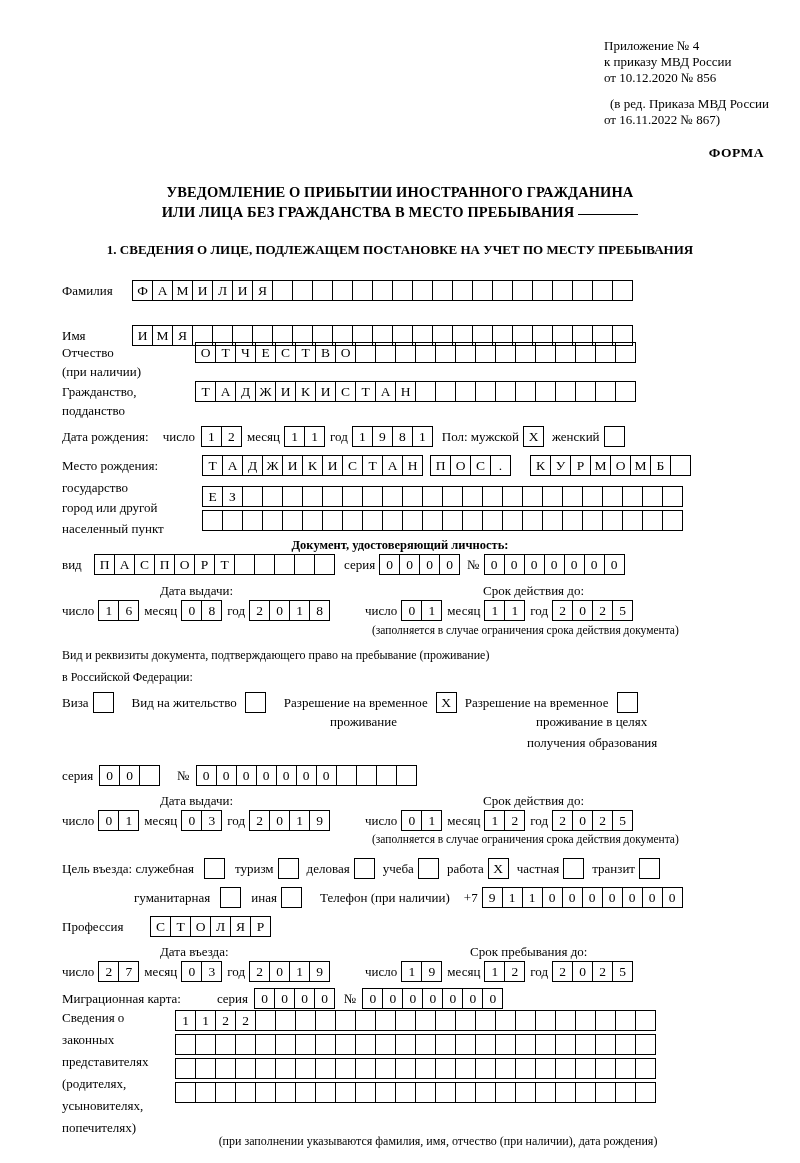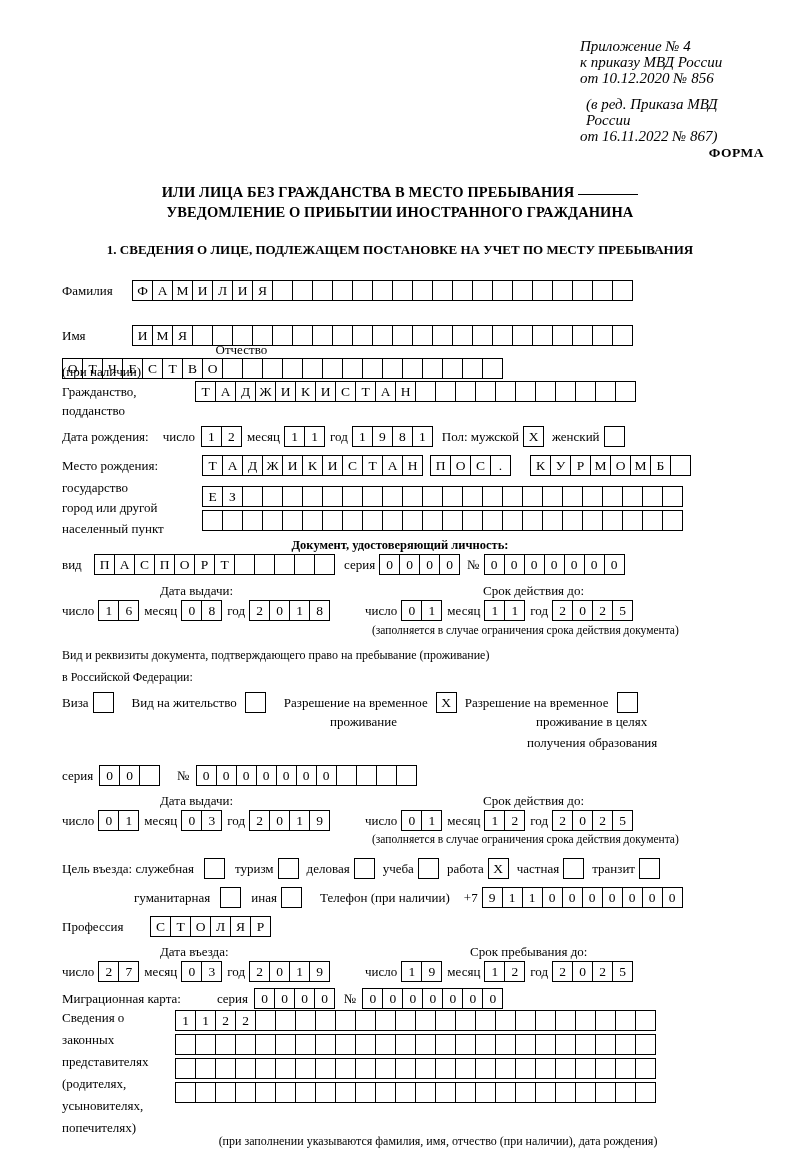--- a/index.html
+++ b/index.html
@@ -18,26 +18,25 @@
   .page {
     position: relative;
     width: 800px;
     height: 1163px;
     padding: 0;
     box-sizing: border-box;
   }
   
   .header-block {
     position: absolute;
-    left: 580px;
+    left: 604px;
     top: 38px;
     width: 180px;
-    font-size: 15px;
+    font-size: 13px;
     line-height: 16px;
-    font-style: italic;
   }
   .header-block .grp2 { margin-top: 10px; margin-left: 6px; }
   .forma {
     position: absolute;
     right: 36px;
     top: 145px;
     font-weight: bold;
     font-size: 13.5px;
     letter-spacing: 0.5px;
   }
@@ -128,24 +127,24 @@
     <div>Приложение № 4</div>
     <div>к приказу МВД России</div>
     <div>от 10.12.2020 № 856</div>
     <div class="grp2">(в ред. Приказа МВД России</div>
     <div>от 16.11.2022 № 867)</div>
   </div>
 
   <div class="forma">ФОРМА</div>
 
   <div class="title">
+    <div>УВЕДОМЛЕНИЕ О ПРИБЫТИИ ИНОСТРАННОГО ГРАЖДАНИНА</div>
     <div>
       <span>ИЛИ ЛИЦА БЕЗ ГРАЖДАНСТВА В МЕСТО ПРЕБЫВАНИЯ</span><span class="underline-tail"></span>
     </div>
-    <div>УВЕДОМЛЕНИЕ О ПРИБЫТИИ ИНОСТРАННОГО ГРАЖДАНИНА</div>
   </div>
 
   <div class="section1">1. СВЕДЕНИЯ О ЛИЦЕ, ПОДЛЕЖАЩЕМ ПОСТАНОВКЕ НА УЧЕТ ПО МЕСТУ ПРЕБЫВАНИЯ</div>
 
   <div class="row" style="left:62px; top:280px;">
     <div style="width:70px;" class="lbl">Фамилия</div>
     <div class="boxes" id="cells-surname">
         <div class="cell">Ф</div>
         <div class="cell">А</div>
         <div class="cell">М</div>
@@ -198,21 +197,21 @@
         <div class="cell"></div>
         <div class="cell"></div>
         <div class="cell"></div>
         <div class="cell"></div>
         <div class="cell"></div>
         <div class="cell"></div>
         <div class="cell"></div>
       </div>
   </div>
 
-  <div class="row" style="left:62px; top:342px;flex-direction:column;">
+  <div class="row" style="left:62px; top:342px;">
     <div style="width:133px;" class="lbl">Отчество</div>
     <div class="boxes" id="cells-patronymic">
         <div class="cell">О</div>
         <div class="cell">Т</div>
         <div class="cell">Ч</div>
         <div class="cell">Е</div>
         <div class="cell">С</div>
         <div class="cell">Т</div>
         <div class="cell">В</div>
         <div class="cell">О</div>

